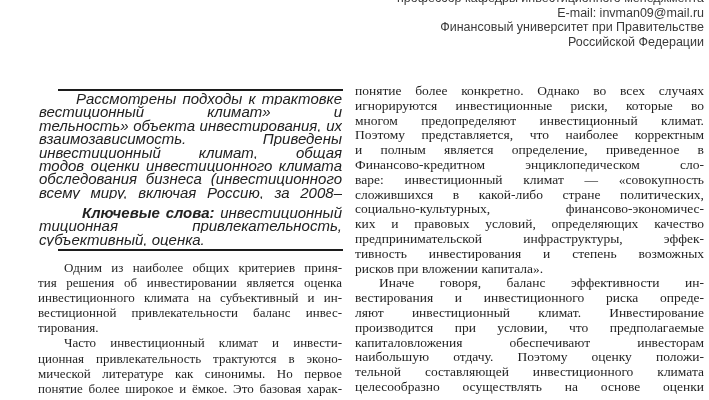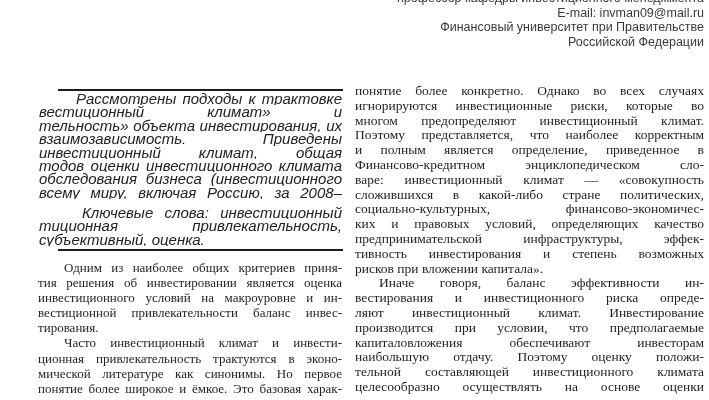--- a/index.html
+++ b/index.html
@@ -31,21 +31,21 @@
   .abstract, .keywords{
     position:absolute;left:39px;width:303px;
     font-family:"Liberation Sans","DejaVu Sans",sans-serif;
     font-style:italic;font-size:15px;line-height:13.4px;color:#222;
   }
   .abstract{top:92px;}
   .keywords{top:206px;}
   .abstract .line,.keywords .line{height:13.4px;}
   .abstract .line.ind{padding-left:37px;}
   .keywords .line.ind{padding-left:43px;}
-  .kw-label{font-weight:normal;}
+  .kw-label{font-weight:bold;}
 
   
   .col-left{
     position:absolute;left:38px;top:259.5px;width:304px;
     font-size:13px;line-height:15.2px;
   }
   .col-left .line{height:15.2px;}
   .col-left .line.ind{padding-left:26px;}
 
   .col-right{
@@ -84,21 +84,21 @@
       <div class="line ind"><span class="kw-label">Ключевые слова:</span> инвестиционный климат, инвес-</div>
       <div class="line">тиционная привлекательность, объективный, фактор,</div>
       <div class="line end">субъективный, оценка.</div>
     </div>
 
   <div class="rule bottom"></div>
 
   <div class="col-left">
       <div class="line ind">Одним из наиболее общих критериев приня-</div>
       <div class="line">тия решения об инвестировании является оценка</div>
-      <div class="line">инвестиционного условий на макроуровне и ин-</div>
+      <div class="line">инвестиционного климата на субъективный и ин-</div>
       <div class="line">вестиционной привлекательности баланс инвес-</div>
       <div class="line end">тирования.</div>
       <div class="line ind">Часто инвестиционный климат и инвести-</div>
       <div class="line">ционная привлекательность трактуются в эконо-</div>
       <div class="line">мической литературе как синонимы. Но первое</div>
       <div class="line">понятие более широкое и ёмкое. Это базовая харак-</div>
     </div>
 
   <div class="col-right">
       <div class="line">понятие более конкретно. Однако во всех случаях</div>

